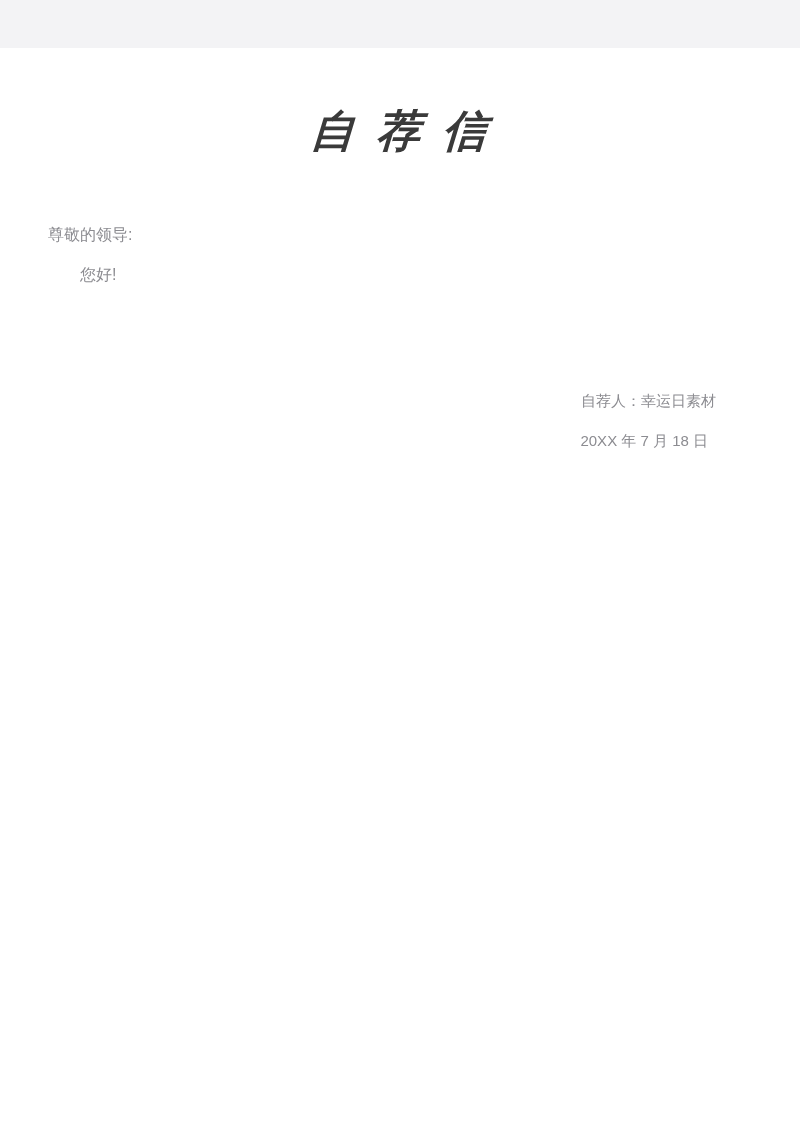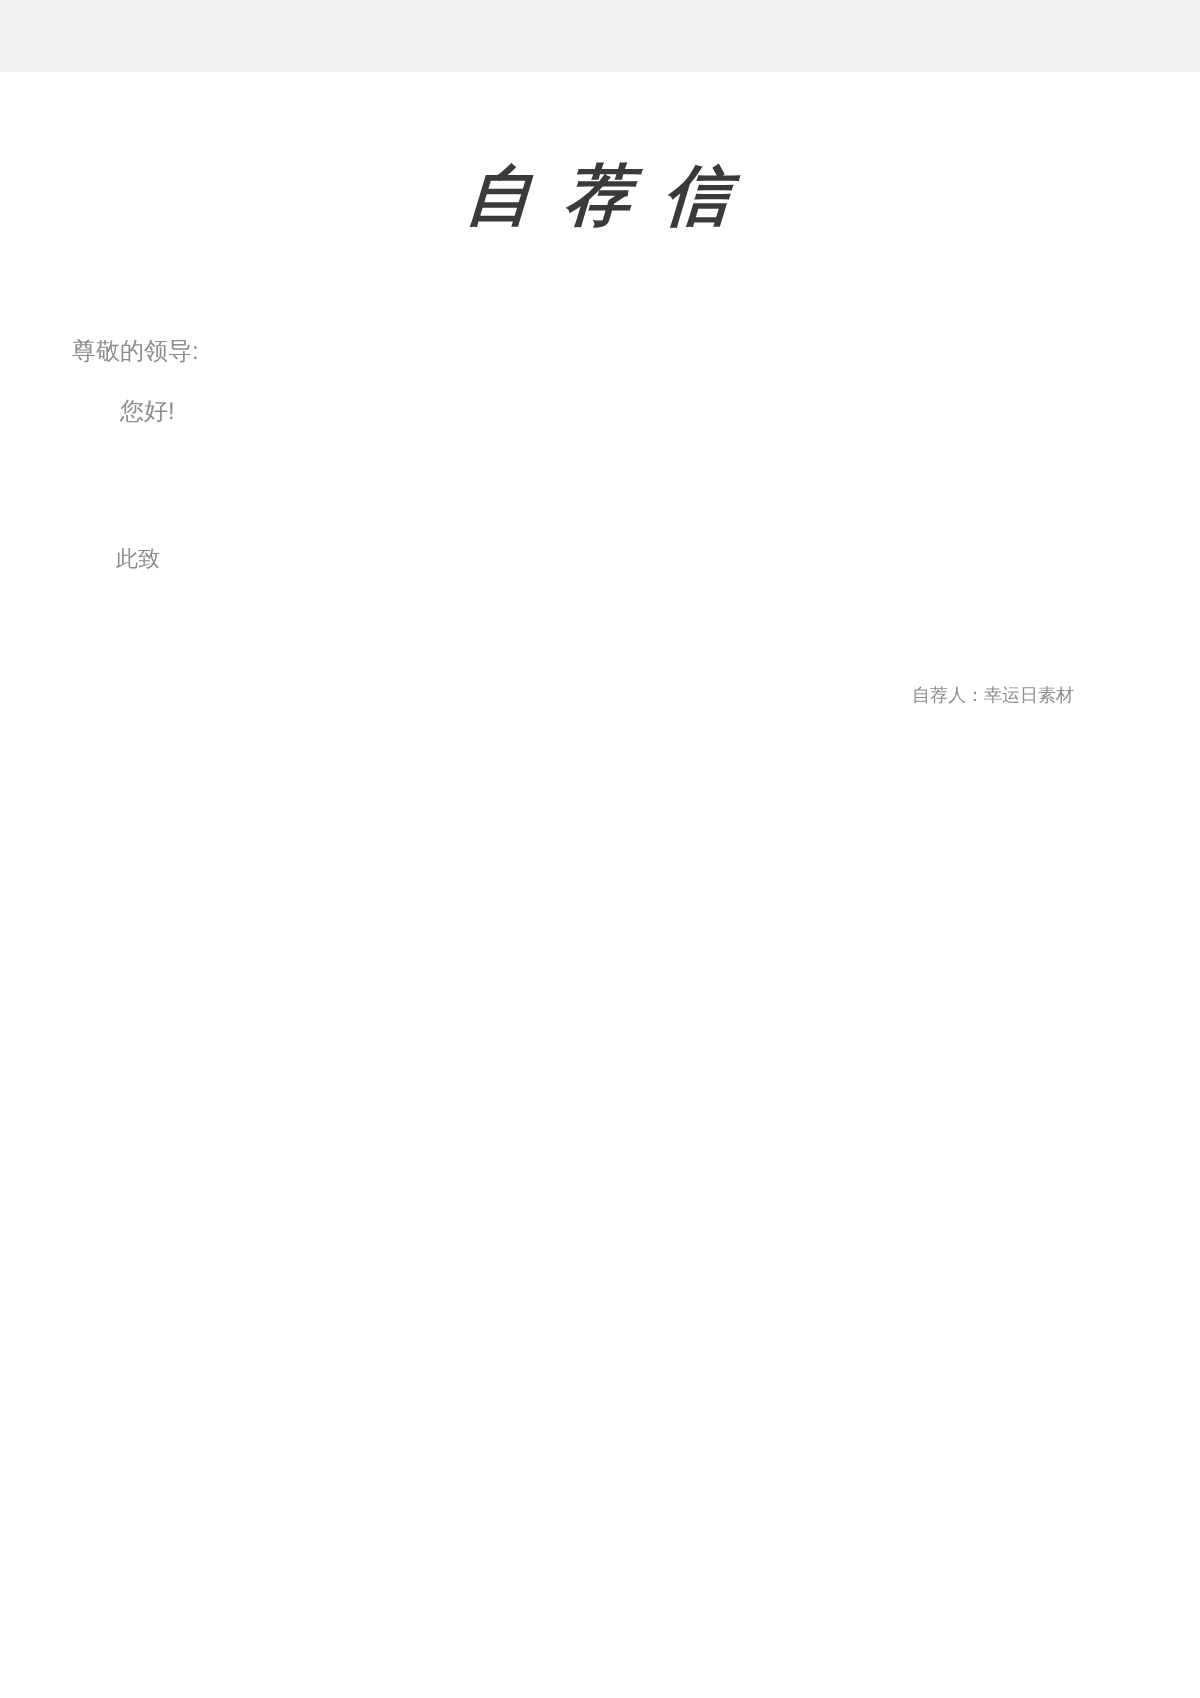--- a/index.html
+++ b/index.html
@@ -88,21 +88,21 @@
   }
 
   .closing-jingli {
     margin: 0;
     text-indent: 0;
   }
 
   .signature-block {
     margin-top: 50px;
     color: #8c8c91;
-    font-size: 12px;
+    font-size: 15px;
     line-height: 40px;
     text-align: right;
     padding-right: 36px;
   }
 
   .sign-name {
     margin: 0;
   }
 
   .sign-date {
@@ -127,20 +127,20 @@
 
 
 
 
     <div class="spacer-line"></div>
 
 
   </div>
 
   <div class="closing-block">
-    <p class="closing-cizhi">此致</p>
   </div>
 
   <div class="signature-block">
     <p class="sign-name">自荐人：幸运日素材</p>
+    <p class="sign-date">20XX 年 7 月 18 日</p>
   </div>
 
 </div>
 
 </body></html>

